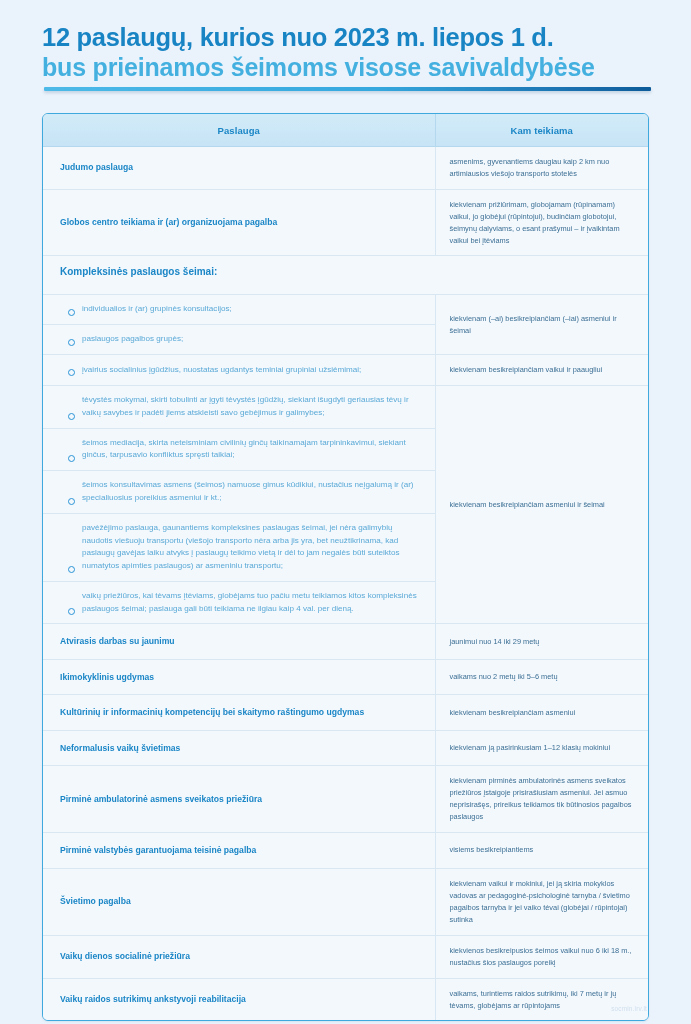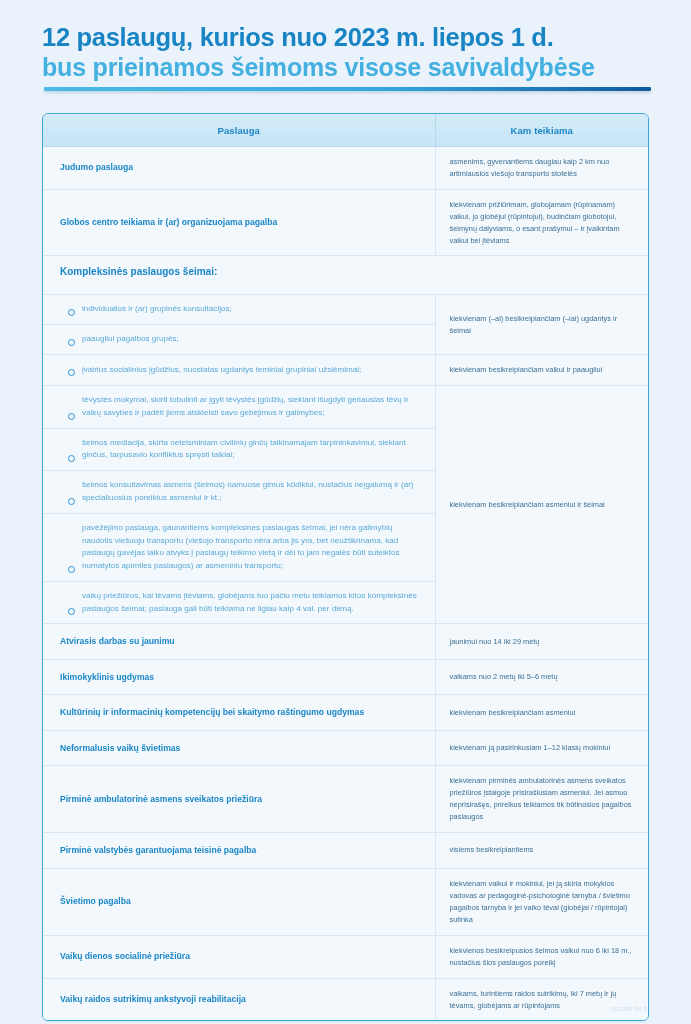--- a/index.html
+++ b/index.html
@@ -173,28 +173,28 @@
         <td class="group-head" colspan="2">Kompleksinės paslaugos šeimai:</td>
       </tr>
 
       <tr>
         <td class="sub-item">
           <div class="bullet-row">
             <span class="bullet"></span>
             <span class="bullet-txt">individualios ir (ar) grupinės konsultacijos;</span>
           </div>
         </td>
-        <td class="svc-target" rowspan="2">kiekvienam (–ai) besikreipiančiam (–iai) ugdantys ir šeimai</td>
-      </tr>
-
-      <tr>
-        <td class="sub-item">
-          <div class="bullet-row">
-            <span class="bullet"></span>
-            <span class="bullet-txt">paaugliui pagalbos grupės;</span>
+        <td class="svc-target" rowspan="2">kiekvienam (–ai) besikreipiančiam (–iai) asmeniui ir šeimai</td>
+      </tr>
+
+      <tr>
+        <td class="sub-item">
+          <div class="bullet-row">
+            <span class="bullet"></span>
+            <span class="bullet-txt">paslaugos pagalbos grupės;</span>
           </div>
         </td>
       </tr>
 
       <tr>
         <td class="sub-item">
           <div class="bullet-row">
             <span class="bullet"></span>
             <span class="bullet-txt">įvairius socialinius įgūdžius,  nuostatas ugdantys teminiai grupiniai užsiėmimai;</span>
           </div>

